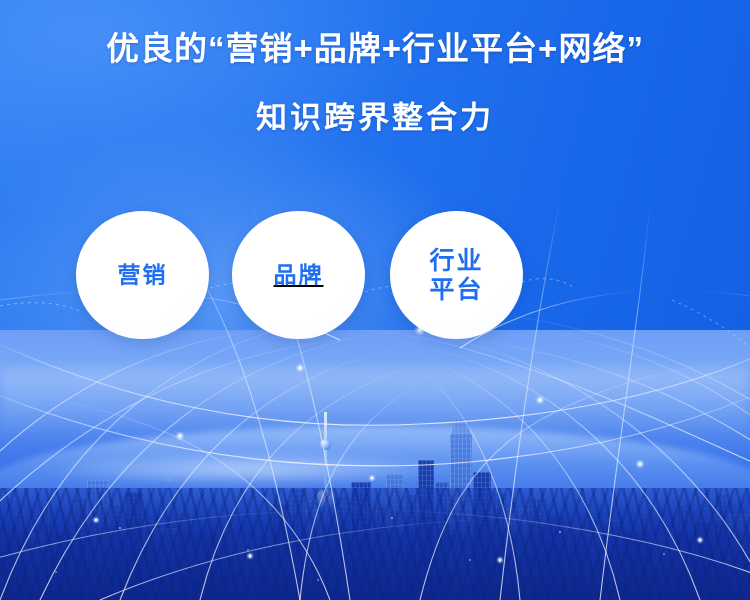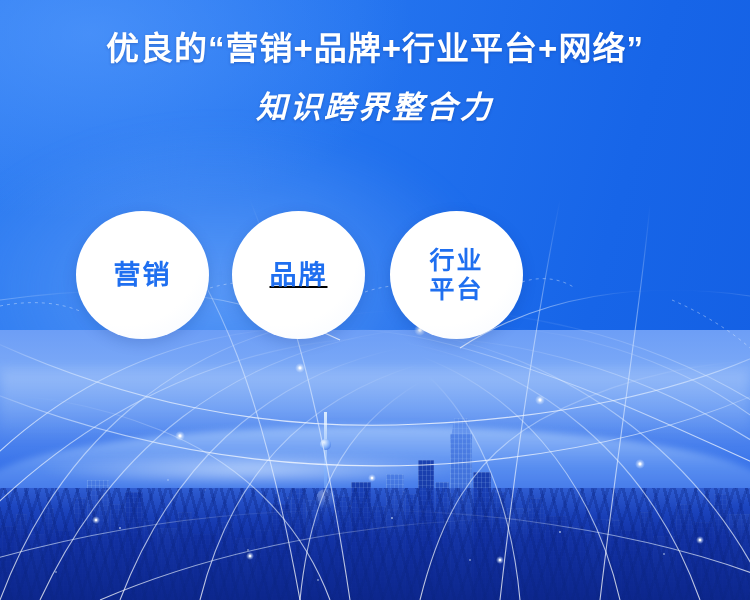--- a/index.html
+++ b/index.html
@@ -175,23 +175,22 @@
   .headline .l1 {
     display: block;
     font-size: 33px;
     line-height: 46px;
     white-space: nowrap;
   }
   .headline .l2 {
     display: block;
     font-size: 31px;
     line-height: 44px;
-    margin-top: 14px;
+    margin-top: 24px;
     letter-spacing: 3px;
-    font-style: italic;
   }
 
   
   .pillars {
     position: absolute;
     left: 0; top: 211px;
     width: 750px;
     height: 128px;
   }
   .pillar {
@@ -202,21 +201,21 @@
     border-radius: 50%;
     background: radial-gradient(circle at 38% 30%, #ffffff 0%, #ffffff 62%, #f4f8ff 100%);
     box-shadow: 0 4px 14px rgba(10,44,130,0.18);
     display: flex;
     align-items: center;
     justify-content: center;
   }
   .pillar .label {
     color: #1f6ff0;
     font-weight: 700;
-    font-size: 27px;
+    font-size: 23px;
     line-height: 30px;
     letter-spacing: 2px;
     text-align: center;
     white-space: pre-line;
   }
   .pillar.two-line .label {
     font-size: 25px;
     line-height: 29px;
   }
 </style>

